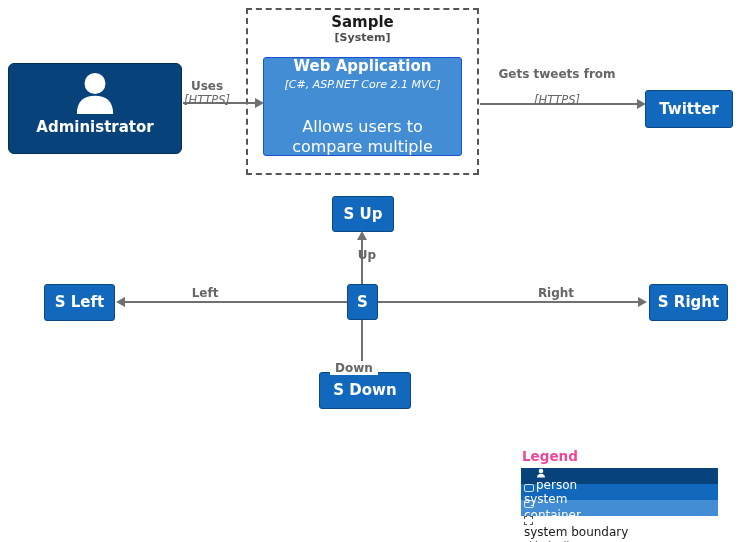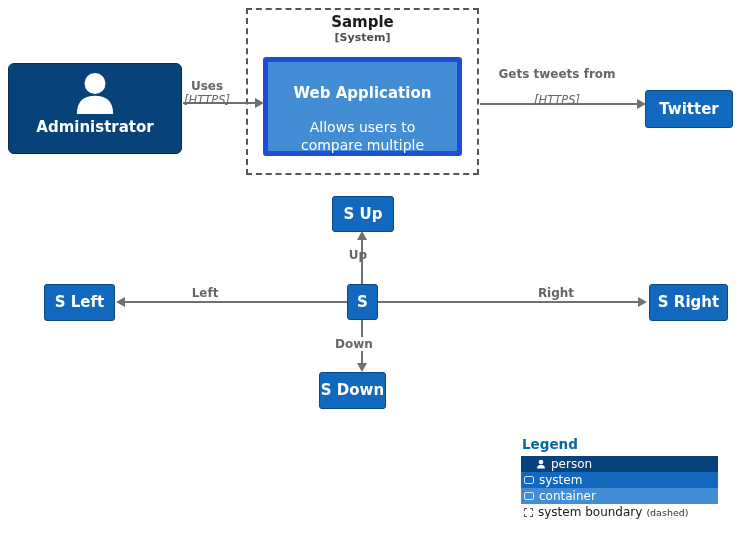--- a/index.html
+++ b/index.html
@@ -3,46 +3,46 @@
 <meta charset="utf-8">
 <style>
   * { box-sizing: border-box; margin: 0; padding: 0; }
   body { background: #fff; font-family: "DejaVu Sans", "Liberation Sans", sans-serif; }
   .canvas { position: relative; width: 742px; height: 542px; background: #ffffff; overflow: hidden; }
 
   .node { position: absolute; display: flex; flex-direction: column; align-items: center; justify-content: center;
           color: #fff; text-align: center; border-radius: 3px; }
   .system-node { background: var(--system); border: 1px solid #0b4884; }
   .person-node { background: var(--person); border: 1px solid #052e57; border-radius: 6px; justify-content: flex-start; padding-top: 8px; }
-  .container-node { background: var(--container); border: 5px solid #1d4ed8; justify-content: flex-start; padding-top: 23px; gap: 13px; }
+  .container-node { background: var(--container); border: 1px solid #1d4ed8; justify-content: flex-start; padding-top: 0; }
 
   .node-title { font-weight: bold; font-size: 15px; line-height: 1.1; }
   .node-tech  { font-size: 11px; font-style: italic; margin-top: 3px; }
-  .node-desc  { font-size: 14px; margin-top: 3px; max-width: 168px; line-height: 1.3; }
+  .node-desc  { font-size: 16px; margin-top: 26px; max-width: 168px; line-height: 1.3; }
   .person-node .node-title { margin-top: 5px; }
 
   .boundary { position: absolute; border: 2px dashed #565656; text-align: center; padding-top: 3px; }
   .boundary-title { font-weight: bold; font-size: 15px; color: #1a1a1a; text-align: center; }
   .boundary-subtitle { font-weight: bold; font-size: 11px; color: #4d4d4d; }
 
   .h-line { position: absolute; height: 2px; background: var(--arrow); }
   .v-line { position: absolute; width: 2px; background: var(--arrow); }
   .head { position: absolute; width: 0; height: 0; }
   .head-right { border-top: 5px solid transparent; border-bottom: 5px solid transparent; border-left: 9px solid var(--arrow); }
   .head-left  { border-top: 5px solid transparent; border-bottom: 5px solid transparent; border-right: 9px solid var(--arrow); }
   .head-up    { border-left: 5px solid transparent; border-right: 5px solid transparent; border-bottom: 9px solid var(--arrow); }
   .head-down  { border-left: 5px solid transparent; border-right: 5px solid transparent; border-top: 9px solid var(--arrow); }
 
   .edge-label { position: absolute; font-size: 12px; font-weight: bold; color: var(--edge_label); text-align: center; }
   .edge-tech  { position: absolute; font-size: 11.5px; font-style: italic; color: var(--edge_label); text-align: center; }
-  .on-line { background: #ffffff; }
+  .on-line { background: #ffffff; margin-top: 24px; }
 
   .legend { position: absolute; left: 521px; top: 432px; }
-  .legend-title { font-weight: bold; font-size: 13.5px; color: #0369a1; margin: 4px 0 4px 1px; }
-  .legend-row { width: 197px; height: 16px; display: flex; align-items: center; font-size: 12px; color: #fff; padding-left: 3px; }
+  .legend-title { font-weight: bold; font-size: 13.5px; color: #ec4899; margin: 16px 0 4px 1px; }
+  .legend-row { width: 197px; height: 16px; display: flex; font-size: 12px; color: #fff; padding-left: 3px; flex-direction: column; }
   .legend-row.person-row { background: var(--person); padding-left: 15px; }
   .legend-row.system-row { background: var(--system); }
   .legend-row.container-row { background: var(--container); }
   .legend-row.boundary-row { background: #fff; color: #1a1a1a; }
   .mini-rect { width: 10px; height: 8px; border: 1px solid rgba(255,255,255,0.8); border-radius: 2px; margin-right: 5px; flex: 0 0 auto; }
   .mini-dashed { width: 9px; height: 9px; border: 1px dashed #555; margin-right: 5px; flex: 0 0 auto; }
   .mini-person { margin-right: 5px; flex: 0 0 auto; }
   .legend-note { font-size: 9.5px; margin-left: 4px; color: #333; }
 </style>
 </head>
@@ -58,20 +58,21 @@
   <div class="node person-node" style="left:8px; top:63px; width:174px; height:91px;">
     <svg class="person-icon" width="46" height="42" viewBox="0 0 48 44">
       <circle cx="24" cy="12" r="11" fill="#ffffff"></circle>
       <path d="M5 44 C5 30 13 25 24 25 C35 25 43 30 43 44 Z" fill="#ffffff"></path>
     </svg>
     <div class="node-title">Administrator</div>
   </div>
 
   <div class="node container-node" style="left:263px; top:57px; width:199px; height:99px;">
     <div class="node-title">Web Application</div>
+    <div class="node-tech">[C#, ASP.NET Core 2.1 MVC]</div>
     <div class="node-desc">Allows users to compare multiple Twitter timelines</div>
   </div>
 
   <div class="node system-node" style="left:645px; top:90px; width:88px; height:38px;">
     <div class="node-title">Twitter</div>
   </div>
 
   <div class="h-line" style="left:183px; top:102px; width:72px;"></div>
   <div class="head head-right" style="left:255px; top:98px;"></div>
   <div class="edge-label" style="left:165px; top:79px; width:84px;">Uses</div>
@@ -91,27 +92,27 @@
   </div>
 
   <div class="node system-node" style="left:347px; top:284px; width:31px; height:36px;">
     <div class="node-title">S</div>
   </div>
 
   <div class="node system-node" style="left:649px; top:284px; width:79px; height:37px;">
     <div class="node-title">S Right</div>
   </div>
 
-  <div class="node system-node" style="left:319px; top:372px; width:67px; height:37px;">
+  <div class="node system-node" style="left:319px; top:372px; width:92px; height:37px;">
     <div class="node-title">S Down</div>
   </div>
 
   <div class="v-line" style="left:361px; top:240px; height:44px;"></div>
   <div class="head head-up" style="left:357px; top:231px;"></div>
-  <div class="edge-label" style="left:338px; top:248px; width:40px;">Up</div>
+  <div class="edge-label" style="left:347px; top:248px; width:40px;">Up</div>
 
   <div class="v-line" style="left:361px; top:320px; height:43px;"></div>
   <div class="head head-down" style="left:357px; top:363px;"></div>
   <div class="edge-label on-line" style="left:330px; top:337px; width:48px;">Down</div>
 
   <div class="h-line" style="left:125px; top:301px; width:222px;"></div>
   <div class="head head-left" style="left:116px; top:297px;"></div>
   <div class="edge-label" style="left:180px; top:286px; width:50px;">Left</div>
 
   <div class="h-line" style="left:378px; top:301px; width:260px;"></div>

